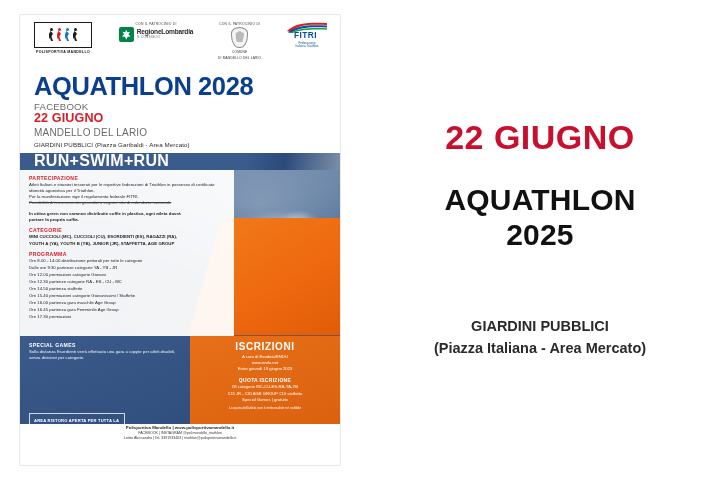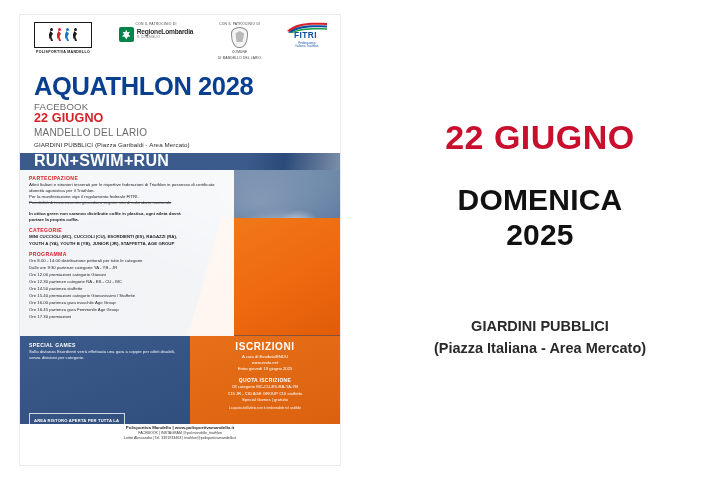--- a/index.html
+++ b/index.html
@@ -434,21 +434,21 @@
           <div class="f3">Lottisi Alessandro | Tel. 3391933463 | triathlon@polisportivamandello.it</div>
         </div>
       </div>
 
     </div>
   </div>
 
   <div class="right">
     <div class="r-date">22 GIUGNO</div>
     <div class="r-title">
-      <span>DOMENICA</span><br>
+      <span>AQUATHLON</span><br>
       <span>2025</span>
     </div>
     <div class="r-venue">
       <span>GIARDINI PUBBLICI</span><br>
       <span>(Piazza Italiana - Area Mercato)</span>
     </div>
   </div>
 
 </div>
 

